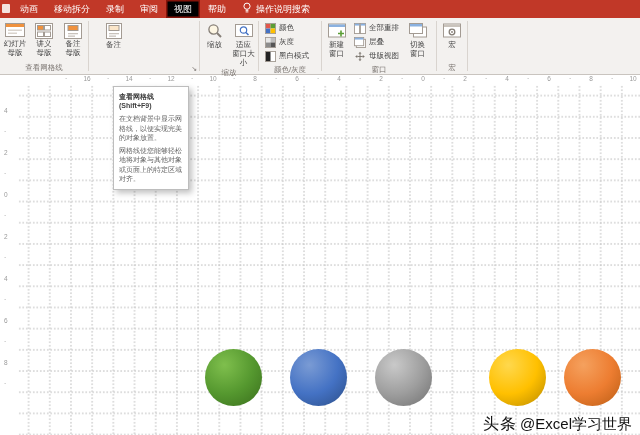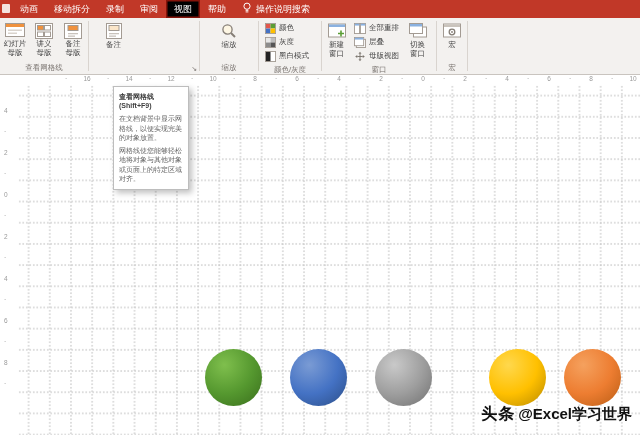--- a/index.html
+++ b/index.html
@@ -58,21 +58,21 @@
 
   
   .tooltip{position:absolute;left:113px;top:86px;width:76px;background:#fff;
     border:1px solid #BDBDBD;box-shadow:3px 3px 6px rgba(0,0,0,.25);
     padding:5px 5px 6px 5px;z-index:40;font-size:7px;line-height:1.32;color:#666;}
   .tt-title{font-weight:700;color:#3f3f3f;margin-bottom:4px;}
   .tt-body{margin-bottom:4px;}
   .tt-body:last-child{margin-bottom:0;}
 
   
-  .watermark{position:absolute;right:8px;bottom:10px;color:#111;font-weight:700;
+  .watermark{position:absolute;right:8px;bottom:0;color:#111;font-weight:400;
     font-size:15px;white-space:nowrap;}
   .watermark .logo{font-size:16px;letter-spacing:1px;margin-right:3px;}
 </style>
 </head>
 <body>
 
 <div class="app">
 
   <div class="tabrow">
     <div class="qat-frag"></div>
@@ -161,20 +161,31 @@
       <div class="gcontent">
         <div class="bigbtn">
           <span class="bicon">
               <svg width="18" height="16" viewBox="0 0 18 16">
                 <circle cx="7.5" cy="6.5" r="4.6" fill="#FDF6E3" stroke="#857E76" stroke-width="1.3"></circle>
                 <line x1="11" y1="10" x2="15" y2="14" stroke="#857E76" stroke-width="2"></line>
               </svg>
             </span>
           <span>缩放</span>
           <span></span>
+        </div>
+        <div class="bigbtn">
+          <span class="bicon">
+              <svg width="18" height="16" viewBox="0 0 18 16">
+                <rect x="0.5" y="1.5" width="17" height="12" fill="#fff" stroke="#A39B93"></rect>
+                <circle cx="8.5" cy="7" r="3.2" fill="none" stroke="#4472C4" stroke-width="1.2"></circle>
+                <line x1="11" y1="9.5" x2="13.5" y2="12" stroke="#4472C4" stroke-width="1.5"></line>
+              </svg>
+            </span>
+          <span>适应</span>
+          <span>窗口大小</span>
         </div>
       </div>
       <div class="grouplabel">缩放</div>
     </div>
     <div class="sep"></div>
 
     <div class="group g-gray">
       <div class="gcontent" style="justify-content:flex-start;padding-left:3px;">
         <div class="smallcol">
           <div class="smallbtn">

